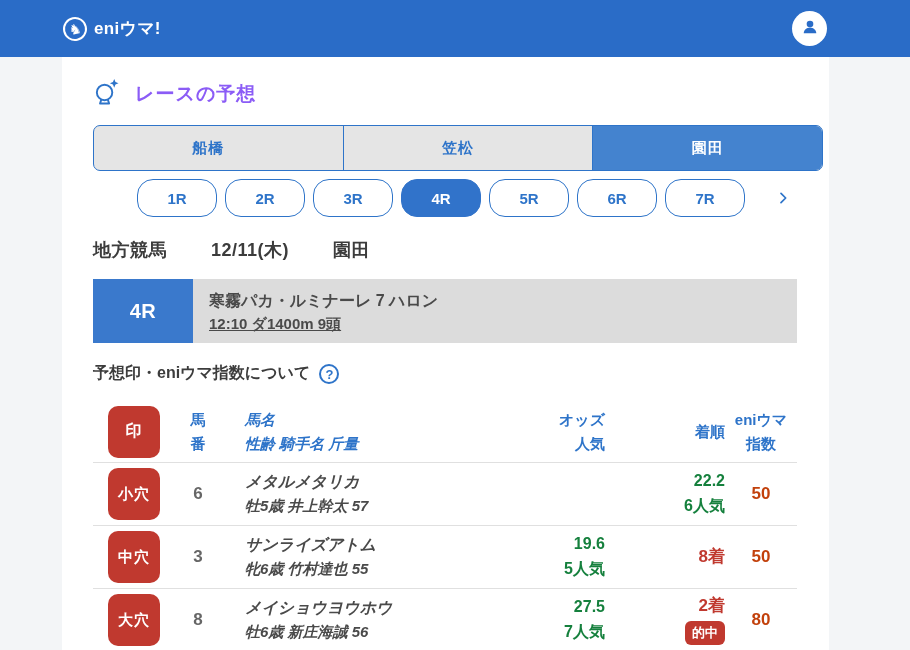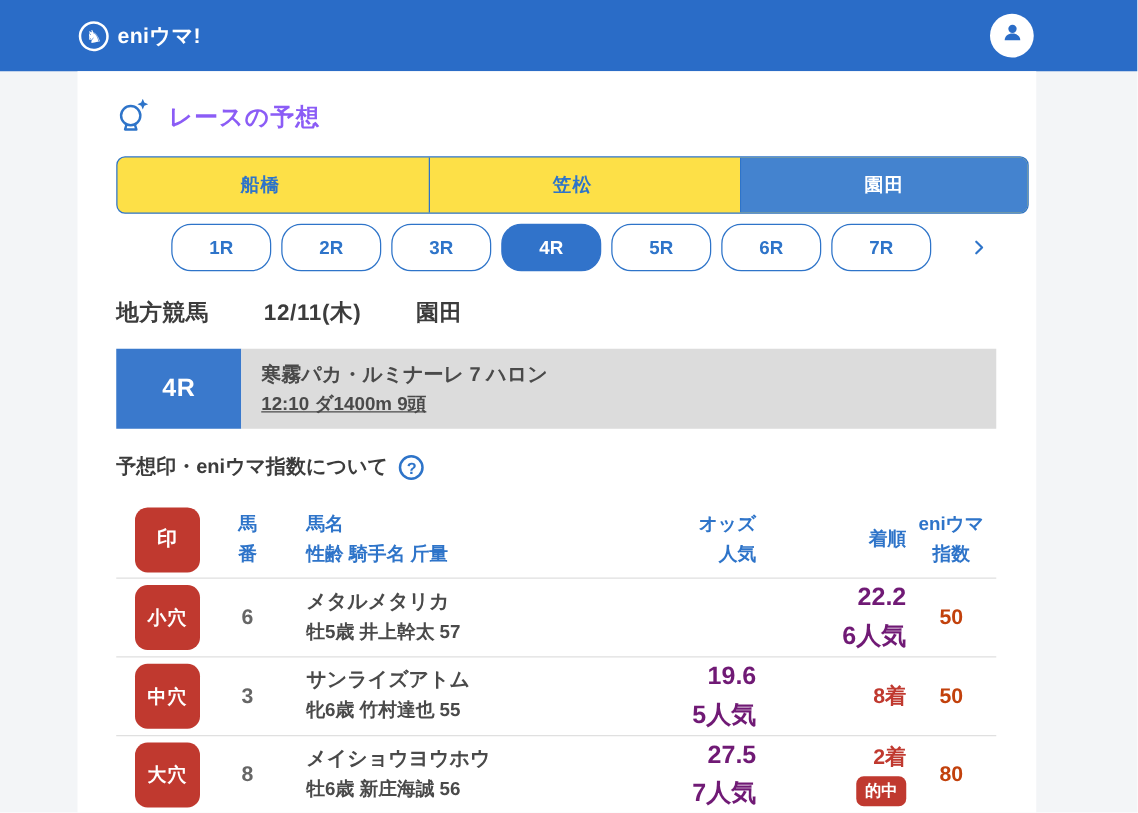--- a/index.html
+++ b/index.html
@@ -30,21 +30,21 @@
   .card {
     margin-left:62px; width:767px; min-height:593px; background:#fff;
     padding:22px 32px 0 31px;
   }
   
   .sec-title { display:flex; align-items:center; gap:15px; height:30px; }
   .sec-title-text { font-size:19px; color:#8b5cf6; letter-spacing:1px; }
   
   .venue-tabs {
     margin-top:16px; width:730px; height:46px; display:flex;
-    border:1px solid #2e74c9; border-radius:7px; background:#fde047;gap:20px;
+    border:1px solid #2e74c9; border-radius:7px; background:#e5e5e5;gap:20px;
   }
   .vtab {
     flex:1; display:flex; align-items:center; justify-content:center;
     font-size:15px; color:#2e74c9; cursor:pointer; letter-spacing:1px;
   }
   .vtab + .vtab { border-left:1px solid #2e74c9; }
   .vtab.selected {
     background:#4483cf; color:#fff; border-radius:0 6px 6px 0;
     border-left:1px solid #2e74c9;
   }
@@ -85,24 +85,24 @@
   .thead { height:62px; }
   .trow { height:63px; }
   .c-mark { width:82px; }
   .badge-mark {
     margin-left:15px; width:52px; height:52px; background:#c0392f;
     border-radius:10px; color:#fff; font-size:15px; letter-spacing:1px;
     display:flex; align-items:center; justify-content:center;
   }
   .thead .badge-mark { font-size:16px; }
   .c-num { width:46px; text-align:center; font-size:17px; color:#666; }
-  .c-name { flex:1; padding-left:24px; text-align:left; }
+  .c-name { flex:1; padding-left:24px; text-align:left;font-style:italic; }
   .hname { font-size:16px; color:#4a4a4a; line-height:1.55; }
   .hdetail { font-size:15px; color:#4a4a4a; line-height:1.5; }
-  .c-odds { width:85px; text-align:right; font-size:20px; color:#701a75; line-height:1.55; }
+  .c-odds { width:85px; text-align:right; font-size:16px; color:#15803d; line-height:1.55; }
   .c-rank { width:120px; text-align:right; }
   .rank { font-size:17px; color:#c0392f; line-height:1.3; }
   .hit-badge {
     display:inline-block; background:#c0392f; color:#fff; font-size:13px;
     padding:3px 7px; border-radius:6px; margin-top:3px;
   }
   .c-index { width:72px; text-align:center; font-size:17px; color:#c2410c; }
   .hcell { color:#2e74c9; font-size:15px; white-space:pre-line; line-height:1.55; }
 </style>
 </head>

